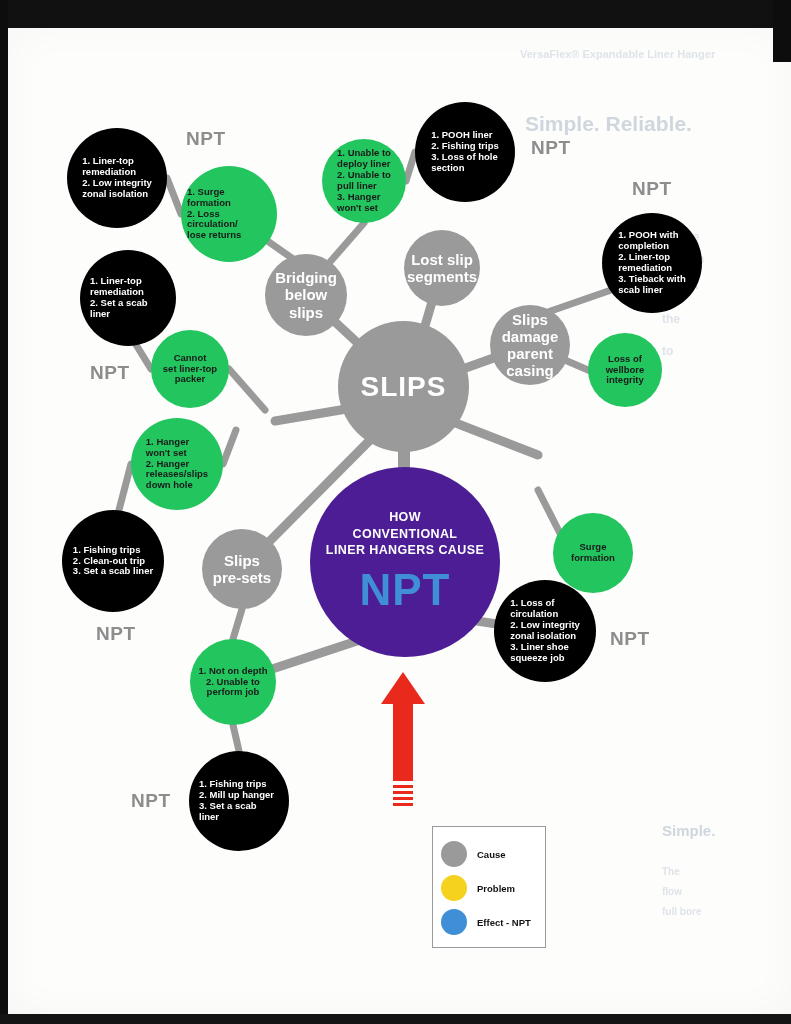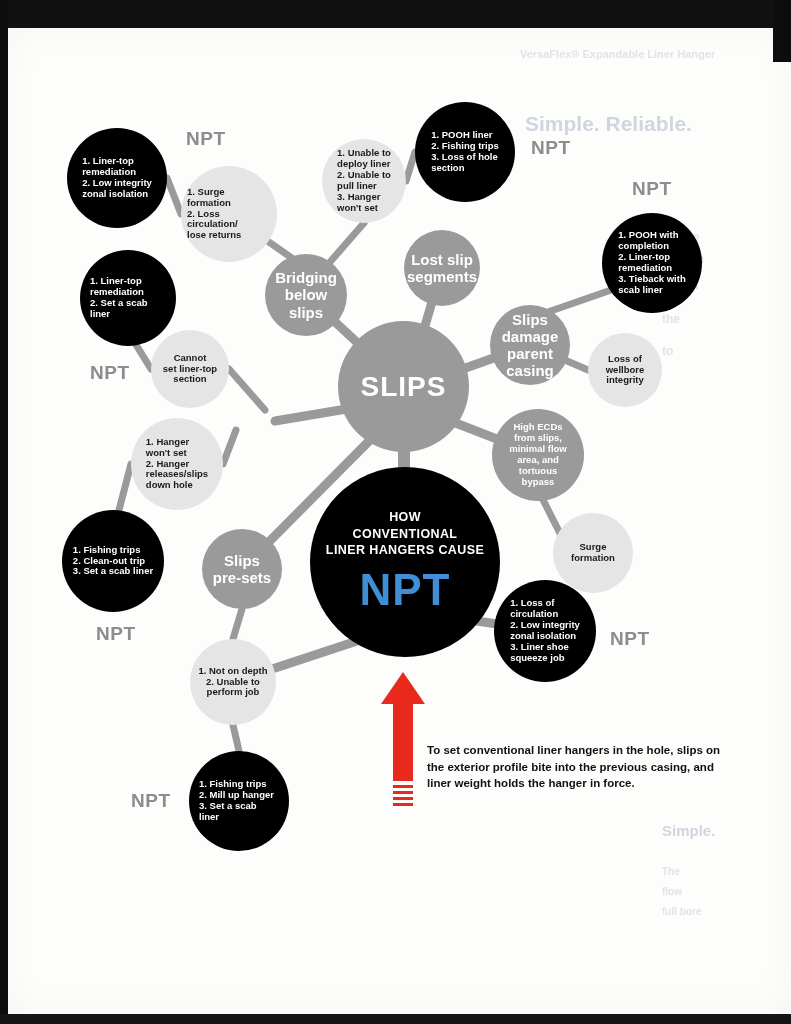--- a/index.html
+++ b/index.html
@@ -81,21 +81,21 @@
     padding: 0 6px;
     white-space: pre-line;
   }
   .n-cause {
     background: #9a9a9a;
     color: #ffffff;
     font-weight: bold;
     font-size: 15px;
   }
   .n-problem {
-    background: #e5e5e5;
+    background: #22c55e;
     color: #1a1a1a;
     font-weight: bold;
     font-size: 9.5px;
   }
   .n-effect {
     background: #000000;
     color: #ffffff;
     font-weight: bold;
     font-size: 9.5px;
     text-align: left;
@@ -113,21 +113,21 @@
     display: flex; align-items: center; justify-content: center;
     font-weight: bold;
     font-size: 28px;
     letter-spacing: 1px;
   }
   .hub-center {
     position: absolute;
     left: 310px; top: 467px;
     width: 190px; height: 190px;
     border-radius: 50%;
-    background: #000000;
+    background: #4c1d95;
     color: #ffffff;
     display: flex;
     flex-direction: column;
     align-items: center;
     justify-content: center;
     text-align: center;
   }
   .hub-center .line1 {
     font-size: 12.5px;
     font-weight: bold;
@@ -290,28 +290,20 @@
       <span class="txt">Bridging
 below
 slips</span>
     </div>
   <div class="node n-cause" style="left:490px; top:305px; width:80px; height:80px;">
       <span class="txt">Slips
 damage
 parent
 casing</span>
     </div>
-  <div class="node n-cause" style="left:492px; top:409px; width:92px; height:92px; font-size:9.5px;">
-      <span class="txt">High ECDs
-from slips,
-minimal flow
-area, and
-tortuous
-bypass</span>
-    </div>
   <div class="node n-cause" style="left:202px; top:529px; width:80px; height:80px;">
       <span class="txt">Slips
 pre-sets</span>
     </div>
 
   <div class="node n-problem" style="left:322px; top:139px; width:84px; height:84px;">
       <span class="txt" style="text-align:left;">1. Unable to
    deploy liner
 2. Unable to
    pull liner
@@ -320,21 +312,21 @@
     </div>
   <div class="node n-problem" style="left:181px; top:166px; width:96px; height:96px;">
       <span class="txt" style="text-align:left;">1. Surge
    formation
 2. Loss circulation/
    lose returns</span>
     </div>
   <div class="node n-problem" style="left:151px; top:330px; width:78px; height:78px;">
       <span class="txt">Cannot
 set liner-top
-section</span>
+packer</span>
     </div>
   <div class="node n-problem" style="left:588px; top:333px; width:74px; height:74px;">
       <span class="txt">Loss of
 wellbore
 integrity</span>
     </div>
   <div class="node n-problem" style="left:131px; top:418px; width:92px; height:92px;">
       <span class="txt" style="text-align:left;">1. Hanger
    won't set
 2. Hanger
@@ -397,20 +389,33 @@
 
   <div class="arrow-wrap">
     <div class="arrow-head"></div>
     <div class="arrow-body"></div>
     <div class="arrow-tick" style="top:113px;"></div>
     <div class="arrow-tick" style="top:119px;"></div>
     <div class="arrow-tick" style="top:125px;"></div>
     <div class="arrow-tick" style="top:131px;"></div>
   </div>
 
-  <div class="caption">To set conventional liner hangers in the hole, slips on the exterior profile bite into the previous casing, and liner weight holds the hanger in force.</div>
-
+
+  <div class="legend">
+    <div class="legend-row">
+      <div class="legend-dot" style="background:#9a9a9a;"></div>
+      <div class="legend-label">Cause</div>
+    </div>
+    <div class="legend-row">
+      <div class="legend-dot" style="background:#f5d21e;"></div>
+      <div class="legend-label">Problem</div>
+    </div>
+    <div class="legend-row">
+      <div class="legend-dot" style="background:#3f8ed6;"></div>
+      <div class="legend-label">Effect - NPT</div>
+    </div>
+  </div>
 
   <div class="edge-top"></div>
   <div class="edge-left"></div>
   <div class="edge-bottom"></div>
   <div class="edge-right-top"></div>
 </div>
 
 </body></html>

